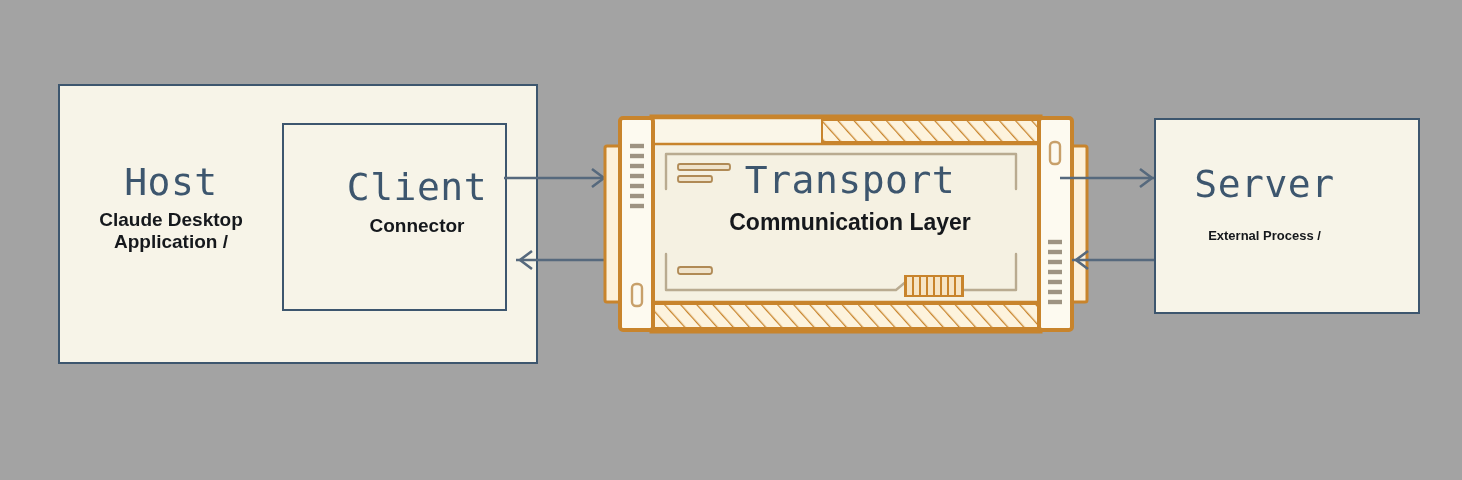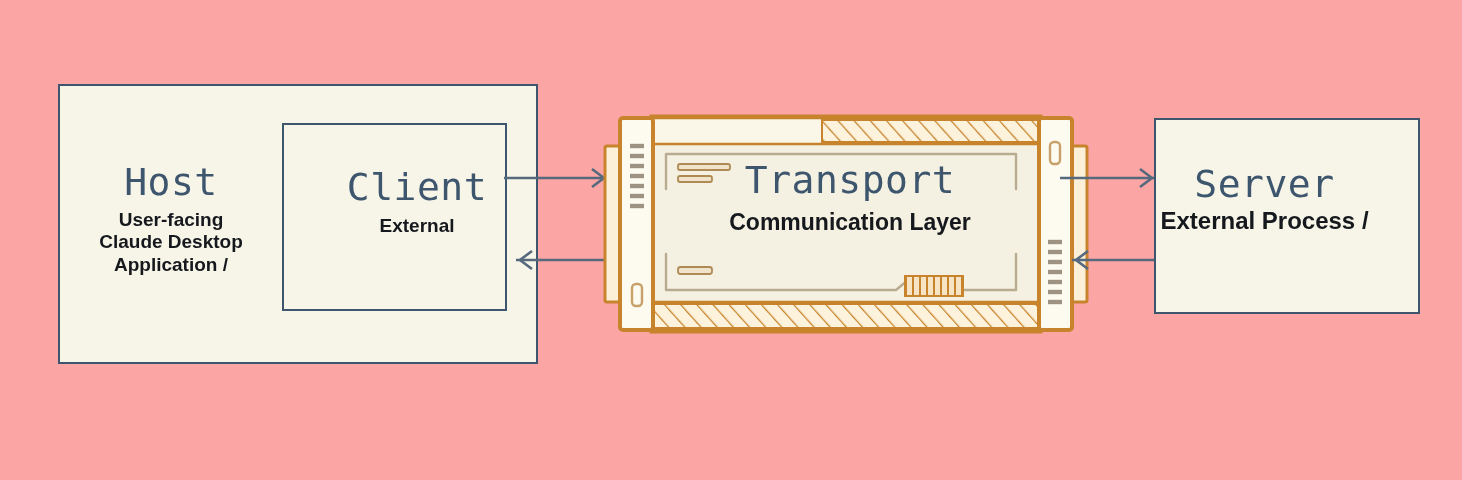--- a/index.html
+++ b/index.html
@@ -5,21 +5,21 @@
 <style>
   html, body {
     margin: 0;
     padding: 0;
     background: #f7f4e8;
   }
   #stage {
     position: relative;
     width: 1462px;
     height: 480px;
-    background: #fca5a5;
+    background: #a3a3a3;
     overflow: hidden;
     font-family: "Liberation Sans", sans-serif;
   }
   
   .box {
     position: absolute;
     box-sizing: border-box;
     border: 2px solid #3d566e;
     background: #f7f4e8;
   }
@@ -47,21 +47,21 @@
   #host-labels   { left: 66px;  top: 160px; width: 210px; }
   #host-labels .title    { font-size: 38px; }
   #host-labels .subtitle { font-size: 19px; margin-top: 4px; }
 
   #client-labels { left: 282px; top: 165px; width: 270px; }
   #client-labels .title    { font-size: 38px; }
   #client-labels .subtitle { font-size: 19px; margin-top: 5px; }
 
   #server-labels { left: 1154px; top: 162px; width: 221px; }
   #server-labels .title    { font-size: 38px; }
-  #server-labels .subtitle { font-size: 24px; margin-top: 0; }
+  #server-labels .subtitle { font-size: 13px; margin-top: 21px; }
 
   #transport-labels { left: 660px; top: 158px; width: 380px; }
   #transport-labels .title    { font-size: 38px; }
   #transport-labels .subtitle { font-size: 23px; margin-top: 6px; }
 
   
   .arrow-svg { position: absolute; overflow: visible; }
   #arrows-left  { left: 500px; top: 150px; width: 125px; height: 130px; }
   #arrows-right { left: 1060px; top: 150px; width: 110px; height: 130px; }
 
@@ -79,30 +79,29 @@
 
 <div id="stage">
 
   <div class="box" id="host-box"></div>
 
   <div class="box" id="client-box"></div>
 
   <div class="label-group" id="host-labels">
     <div class="title">Host</div>
     <div class="subtitle">
-      <div>User-facing</div>
       <div>Claude Desktop</div>
       <div>Application /</div>
     </div>
   </div>
 
   <div class="label-group" id="client-labels">
     <div class="title">Client</div>
     <div class="subtitle">
-      <div>External</div>
+      <div>Connector</div>
     </div>
   </div>
 
   <svg class="arrow-svg" id="arrows-left" viewBox="0 0 125 130">
     <g stroke="#56697d" stroke-width="2.6" fill="none" stroke-linecap="butt">
       <line x1="4" y1="28" x2="108" y2="28"></line>
       <polyline points="92,19 104,28 92,37" stroke-linejoin="miter" stroke-linecap="butt"></polyline>
       <line x1="121" y1="110" x2="16" y2="110"></line>
       <polyline points="32,101 20,110 32,119" stroke-linejoin="miter" stroke-linecap="butt"></polyline>
     </g>

